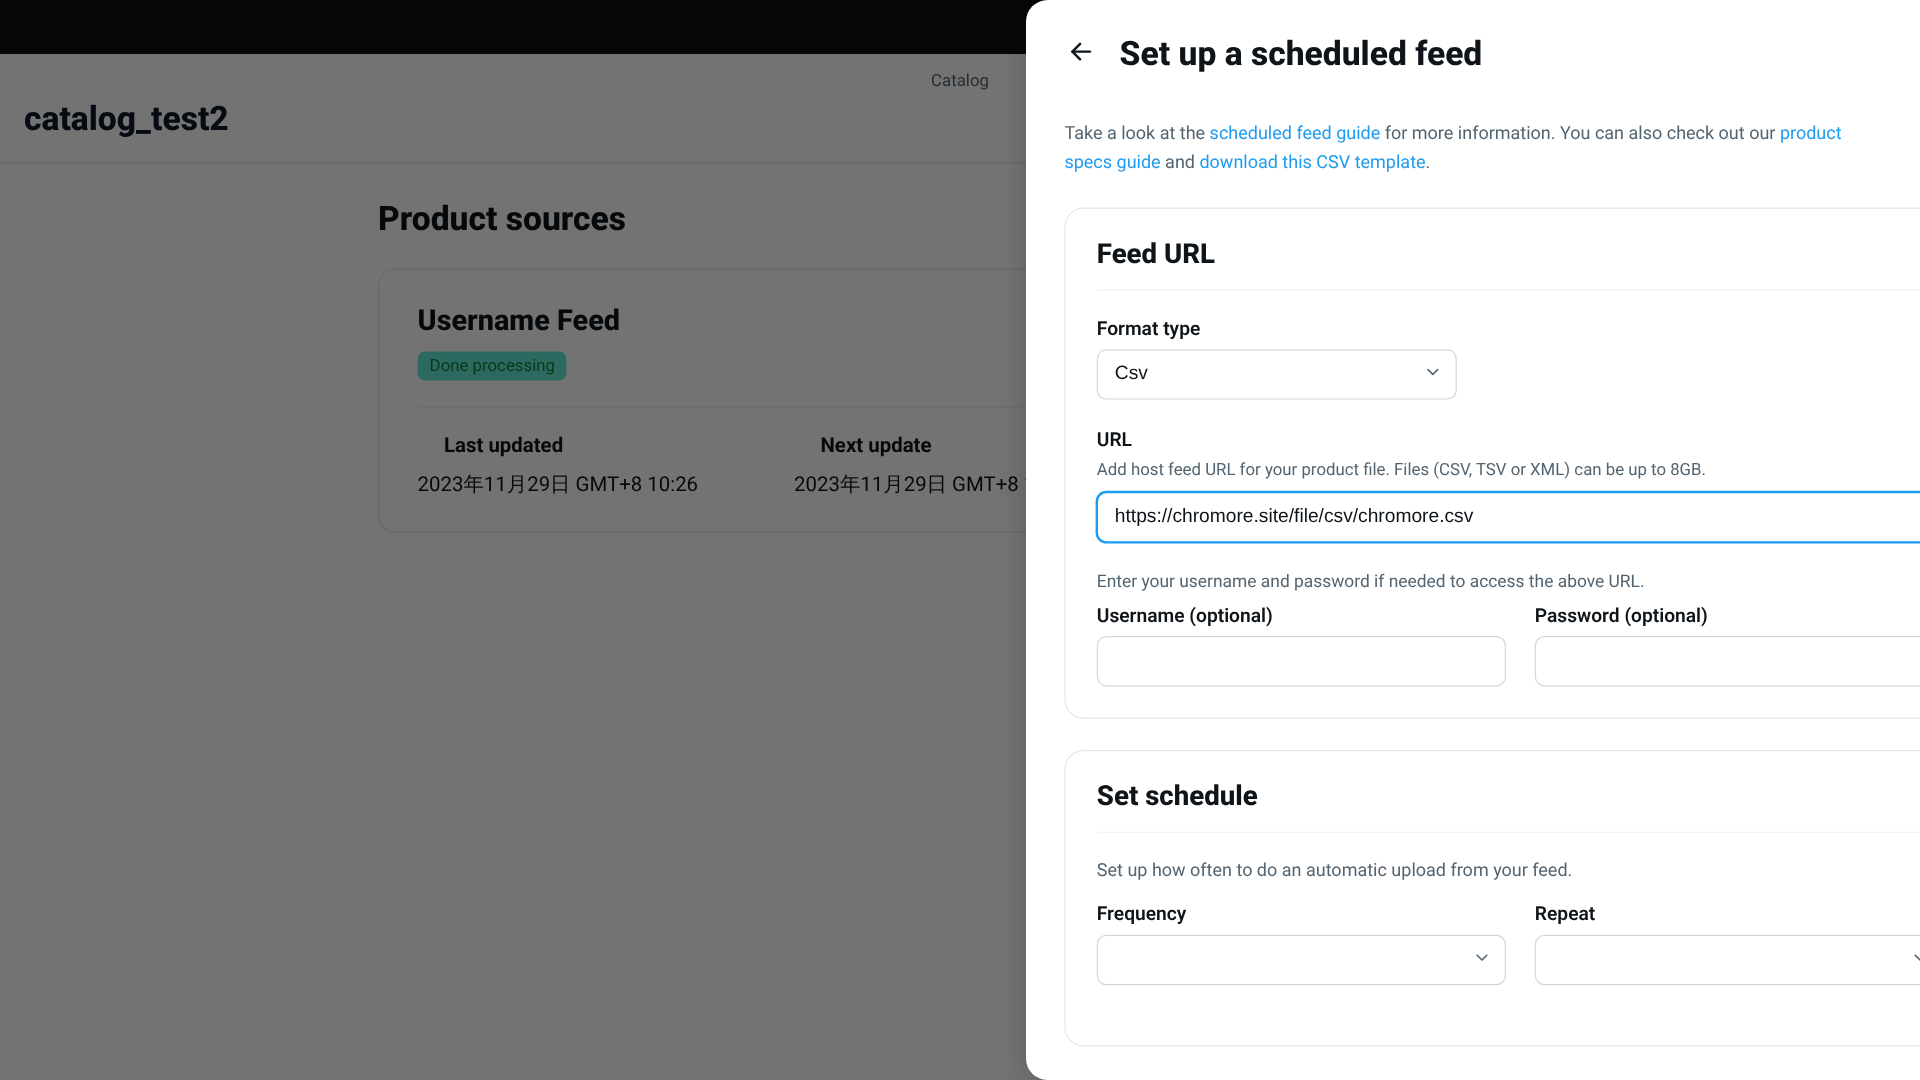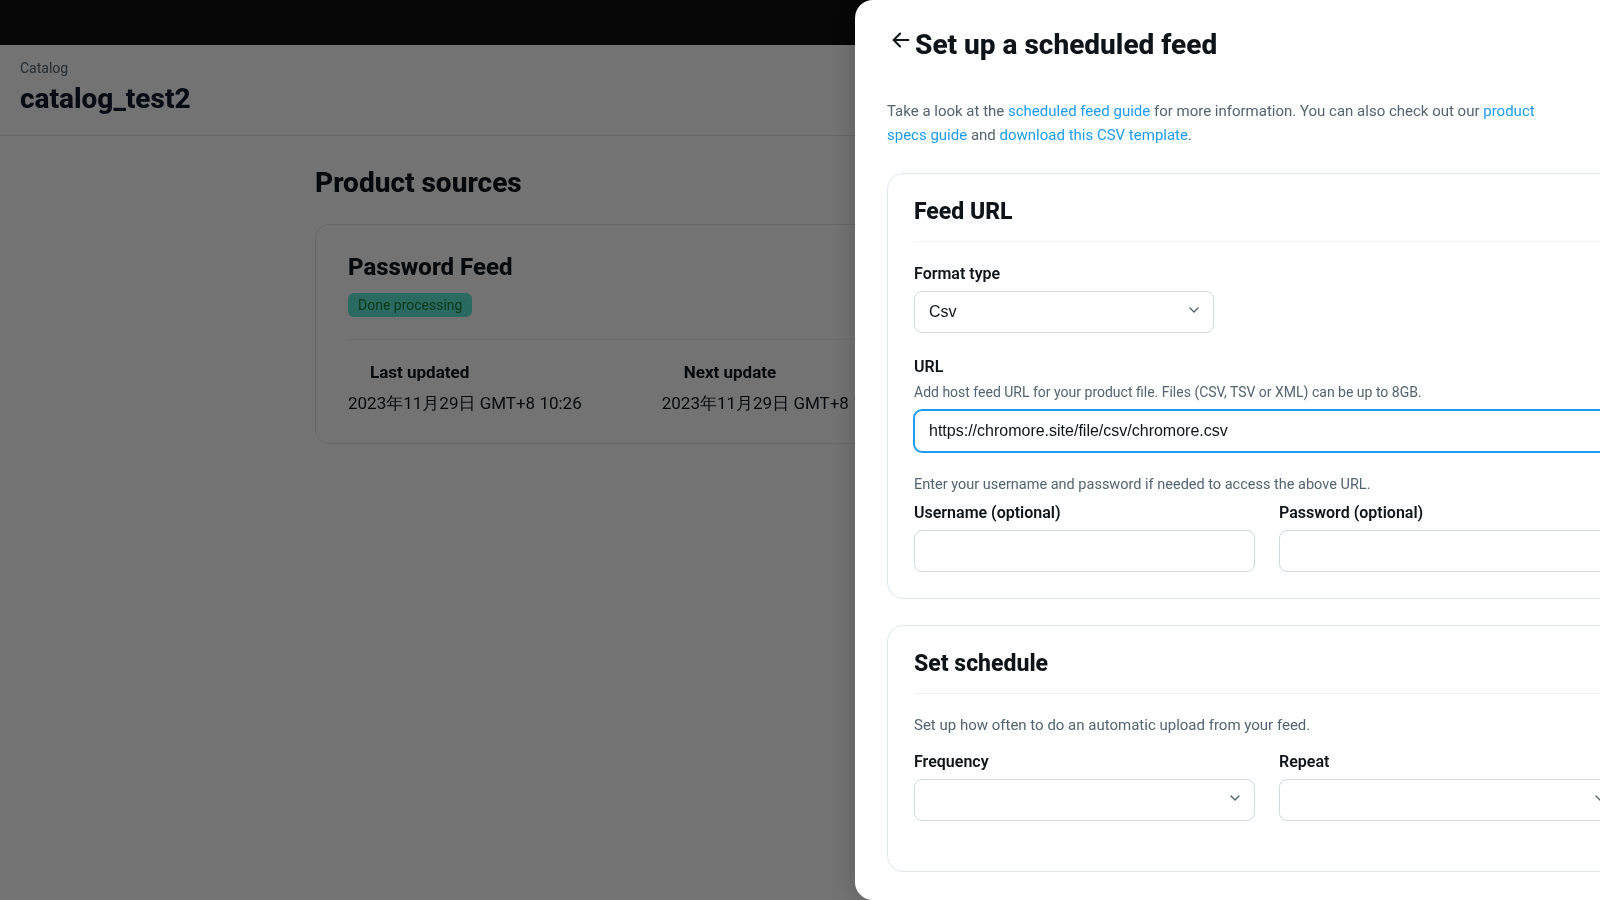--- a/index.html
+++ b/index.html
@@ -1,38 +1,38 @@
 <!DOCTYPE html>
 <html><head>
 <meta charset="utf-8">
 <style>
   * { box-sizing: border-box; margin: 0; padding: 0; }
   html, body { width: 1600px; height: 900px; font-family: -apple-system, BlinkMacSystemFont, "Segoe UI", Roboto, Helvetica, Arial, sans-serif; overflow: hidden; background: #fff; color: #0f1419; }
 
   
   .bg-topbar { height: 45px; background: #111; }
   .bg-header { border-bottom: 1px solid #e1e8ed; padding: 15px 20px 20px 20px; }
-  .bg-breadcrumb { font-size: 14px; color: #536471; margin-bottom: 6px; }
+  .bg-breadcrumb { font-size: 14px; color: #536471; margin-bottom: 6px; text-align: center; }
   .bg-title { font-size: 28px; font-weight: 800; color: #0f172a; }
   .bg-content { padding: 30px 315px; }
   .bg-section-title { font-size: 28px; font-weight: 800; margin-bottom: 25px; }
   .bg-card { border: 1px solid #e1e8ed; border-radius: 14px; padding: 28px 32px; width: 900px; }
   .bg-card-title { font-size: 24px; font-weight: 800; margin-bottom: 12px; }
   .bg-badge { display: inline-block; background: #5eead4; color: #1a7f37; font-size: 14px; padding: 4px 10px; border-radius: 6px; margin-bottom: 22px; }
   .bg-divider { border-top: 1px solid #eff3f4; margin-bottom: 22px; }
   .bg-row { display: flex; gap: 80px; }
   .bg-label { font-size: 17px; font-weight: 700; margin-bottom: 10px; margin-left: 22px; }
   .bg-value { font-size: 17px; color: #0f1419; }
 
   
   .overlay-dim { position: absolute; inset: 0; background: rgba(0,0,0,0.55); }
 
   
   .drawer { position: absolute; top: 0; right: 0; bottom: 0; width: 745px; background: #fff; border-top-left-radius: 18px; border-bottom-left-radius: 18px; box-shadow: -4px 0 20px rgba(0,0,0,0.15); overflow: hidden; }
-  .drawer-header { display: flex; padding: 28px 32px 8px 32px; }
+  .drawer-header { display: flex; align-items: center; gap: 18px; padding: 28px 32px 8px 32px; }
   .back-btn { width: 28px; height: 28px; display: flex; align-items: center; justify-content: center; cursor: pointer; border-radius: 50%; }
   .back-btn svg { width: 22px; height: 22px; stroke: #0f1419; }
   .drawer-title { font-size: 28px; font-weight: 800; }
 
   .drawer-body { padding: 30px 32px 0 32px; font-size: 15px; color: #536471; line-height: 1.6; }
   .link { color: #1d9bf0; font-weight: 400; cursor: pointer; }
 
   .card { border: 1px solid #e1e8ed; border-radius: 16px; margin: 26px 0 26px 32px; padding: 24px 26px 26px 26px; width: 760px; }
   .card-title { font-size: 23px; font-weight: 800; margin-bottom: 16px; }
   .card-hr { border-top: 1px solid #eff3f4; margin-bottom: 22px; }
@@ -61,21 +61,21 @@
 <body>
 
 <div class="bg-topbar"></div>
 <div class="bg-header">
   <div class="bg-breadcrumb">Catalog</div>
   <div class="bg-title">catalog_test2</div>
 </div>
 <div class="bg-content">
   <div class="bg-section-title">Product sources</div>
   <div class="bg-card">
-    <div class="bg-card-title">Password Feed</div>
+    <div class="bg-card-title">Username Feed</div>
     <span class="bg-badge">Done processing</span>
     <div class="bg-divider"></div>
     <div class="bg-row">
       <div>
         <div class="bg-label">Last updated</div>
         <div class="bg-value">2023年11月29日 GMT+8 10:26</div>
       </div>
       <div>
         <div class="bg-label">Next update</div>
         <div class="bg-value">2023年11月29日 GMT+8 11:00</div>

